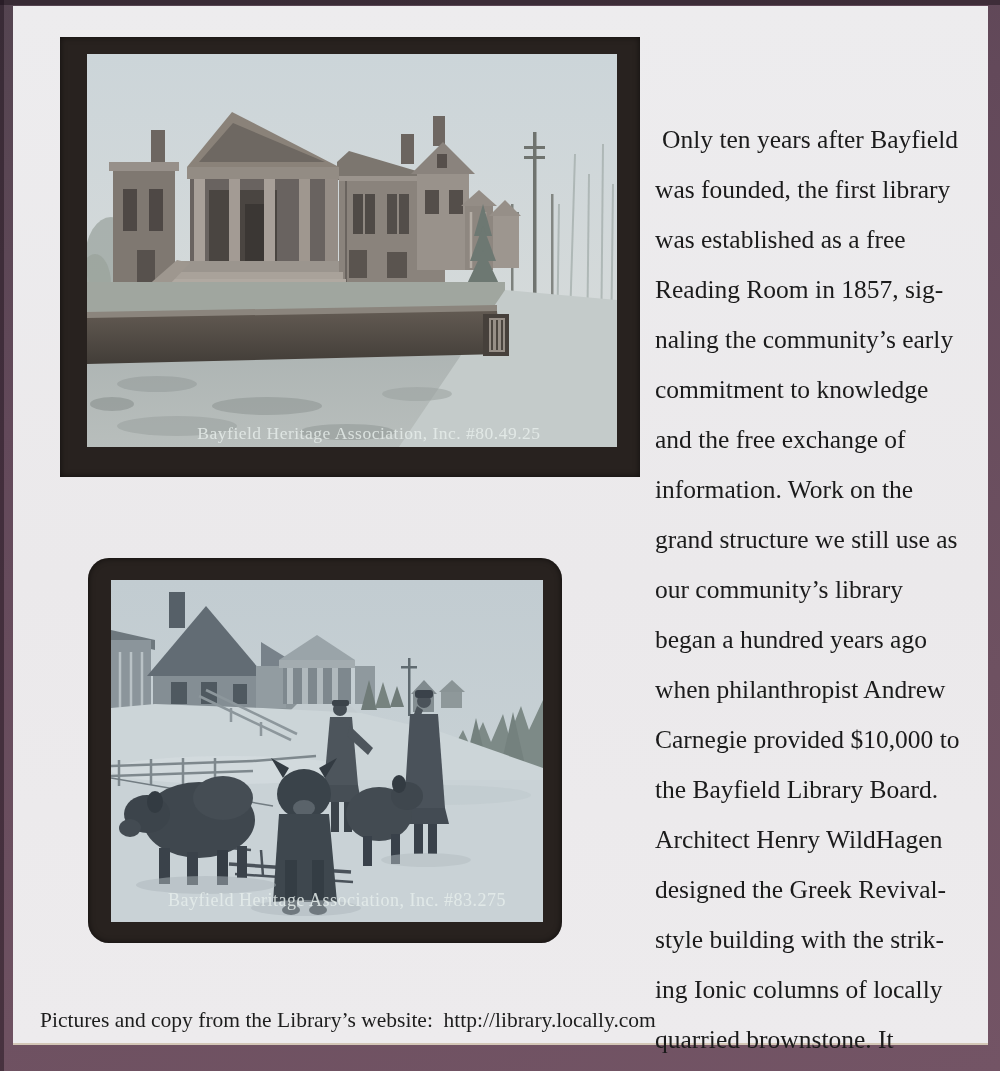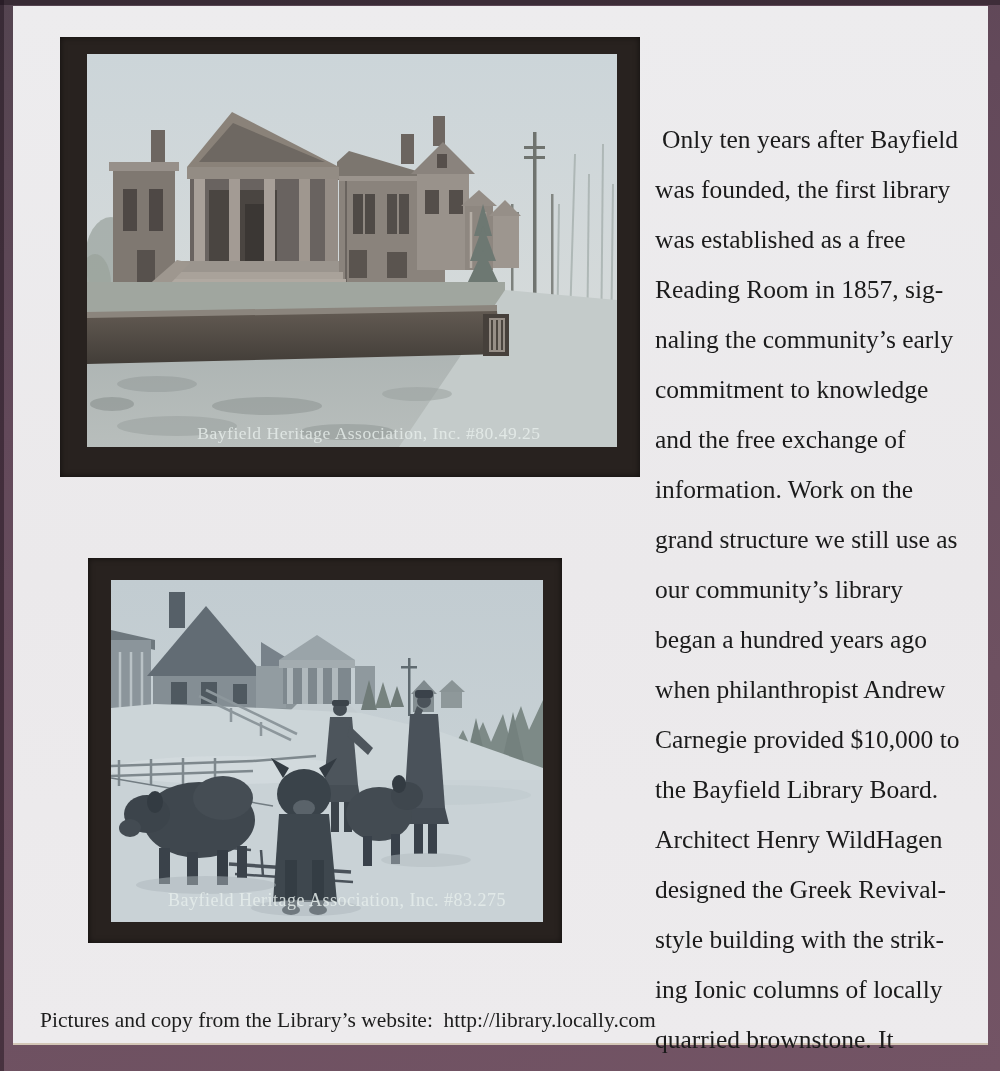--- a/index.html
+++ b/index.html
@@ -13,21 +13,21 @@
   .page::after { content:''; position:absolute; top:0; left:0; bottom:0; width:4px;
     background:rgba(24,14,22,.45); z-index:3; }
   .paper {
     position:absolute; left:13px; top:6px; width:975px; height:1037px;
     background:linear-gradient(180deg,#edecee 0%,#ebe9eb 55%,#edebed 100%);
     box-shadow:0 2px 0 0 #d3c6b6; z-index:2;
   }
   .photo-frame { position:absolute; background:#28221f; box-sizing:border-box;
     box-shadow:inset 0 0 6px rgba(0,0,0,.6); }
   #photo1 { left:35px; top:31px; width:580px; height:440px; padding:17px 23px 22px 27px;margin-left:12px; }
-  #photo2 { left:75px; top:552px; width:474px; height:385px; padding:22px 19px 21px 23px; }
+  #photo2 { left:75px; top:552px; width:474px; height:385px; padding:22px 19px 21px 23px;border-radius:21px; }
   .photo-frame svg { display:block; }
   .caption1 {
     position:absolute; left:34px; top:474px; width:580px;
     font-size:21.5px; line-height:27px; white-space:nowrap;
   }
   .caption1 em { font-style:italic; }
   .footer-caption {
     position:absolute; left:27px; top:943px; width:620px;
     font-size:21.5px; line-height:28.5px; white-space:pre-wrap;
   }

